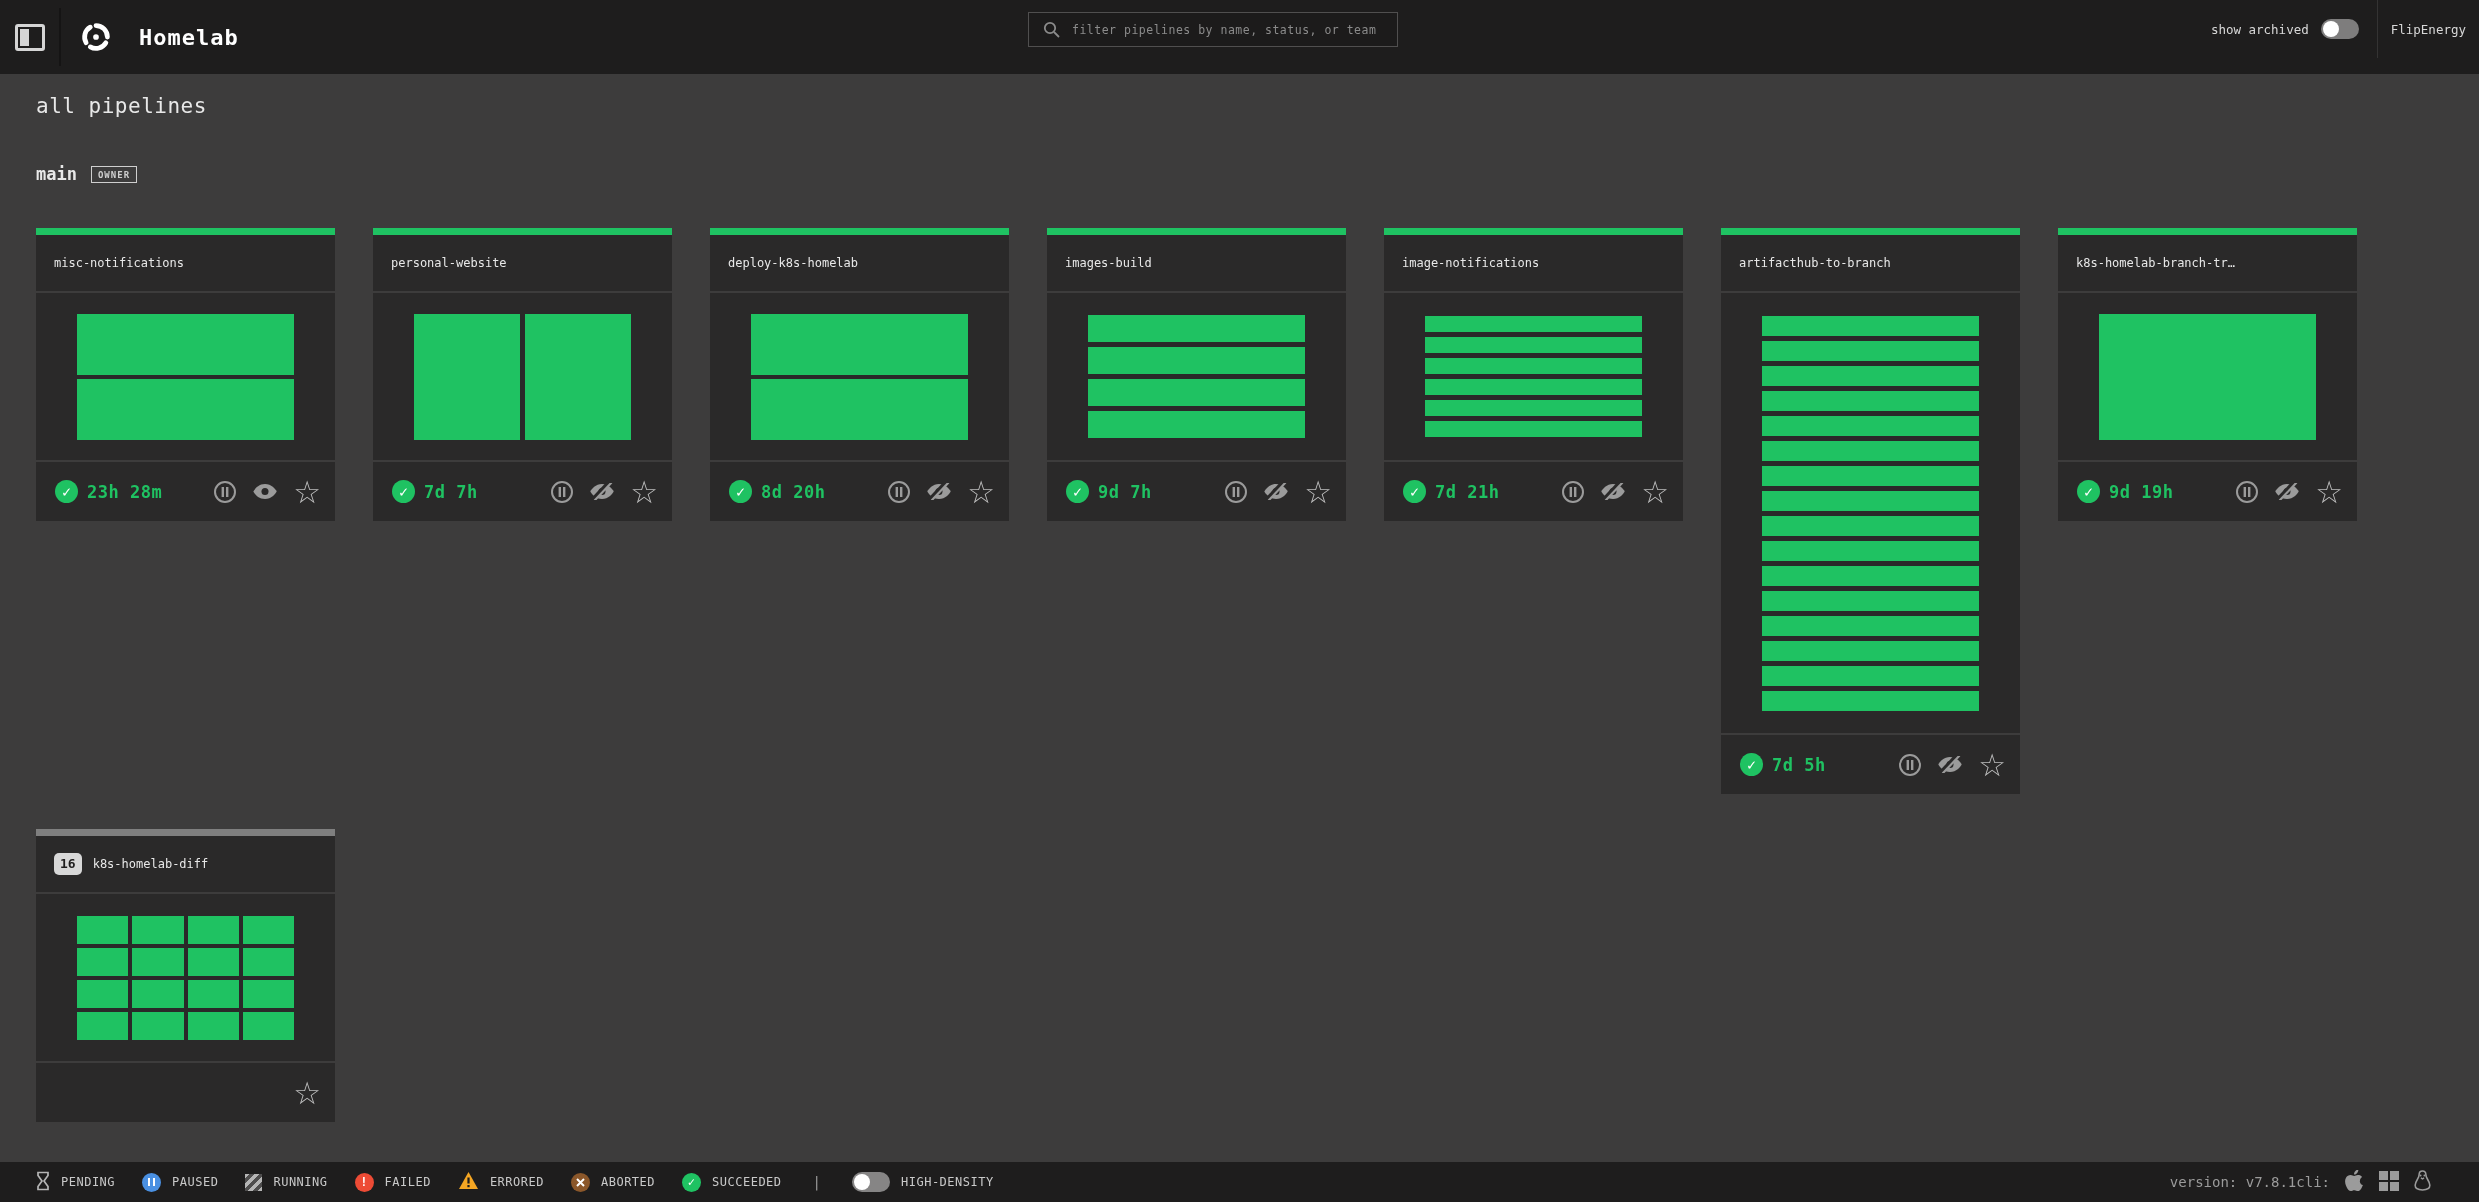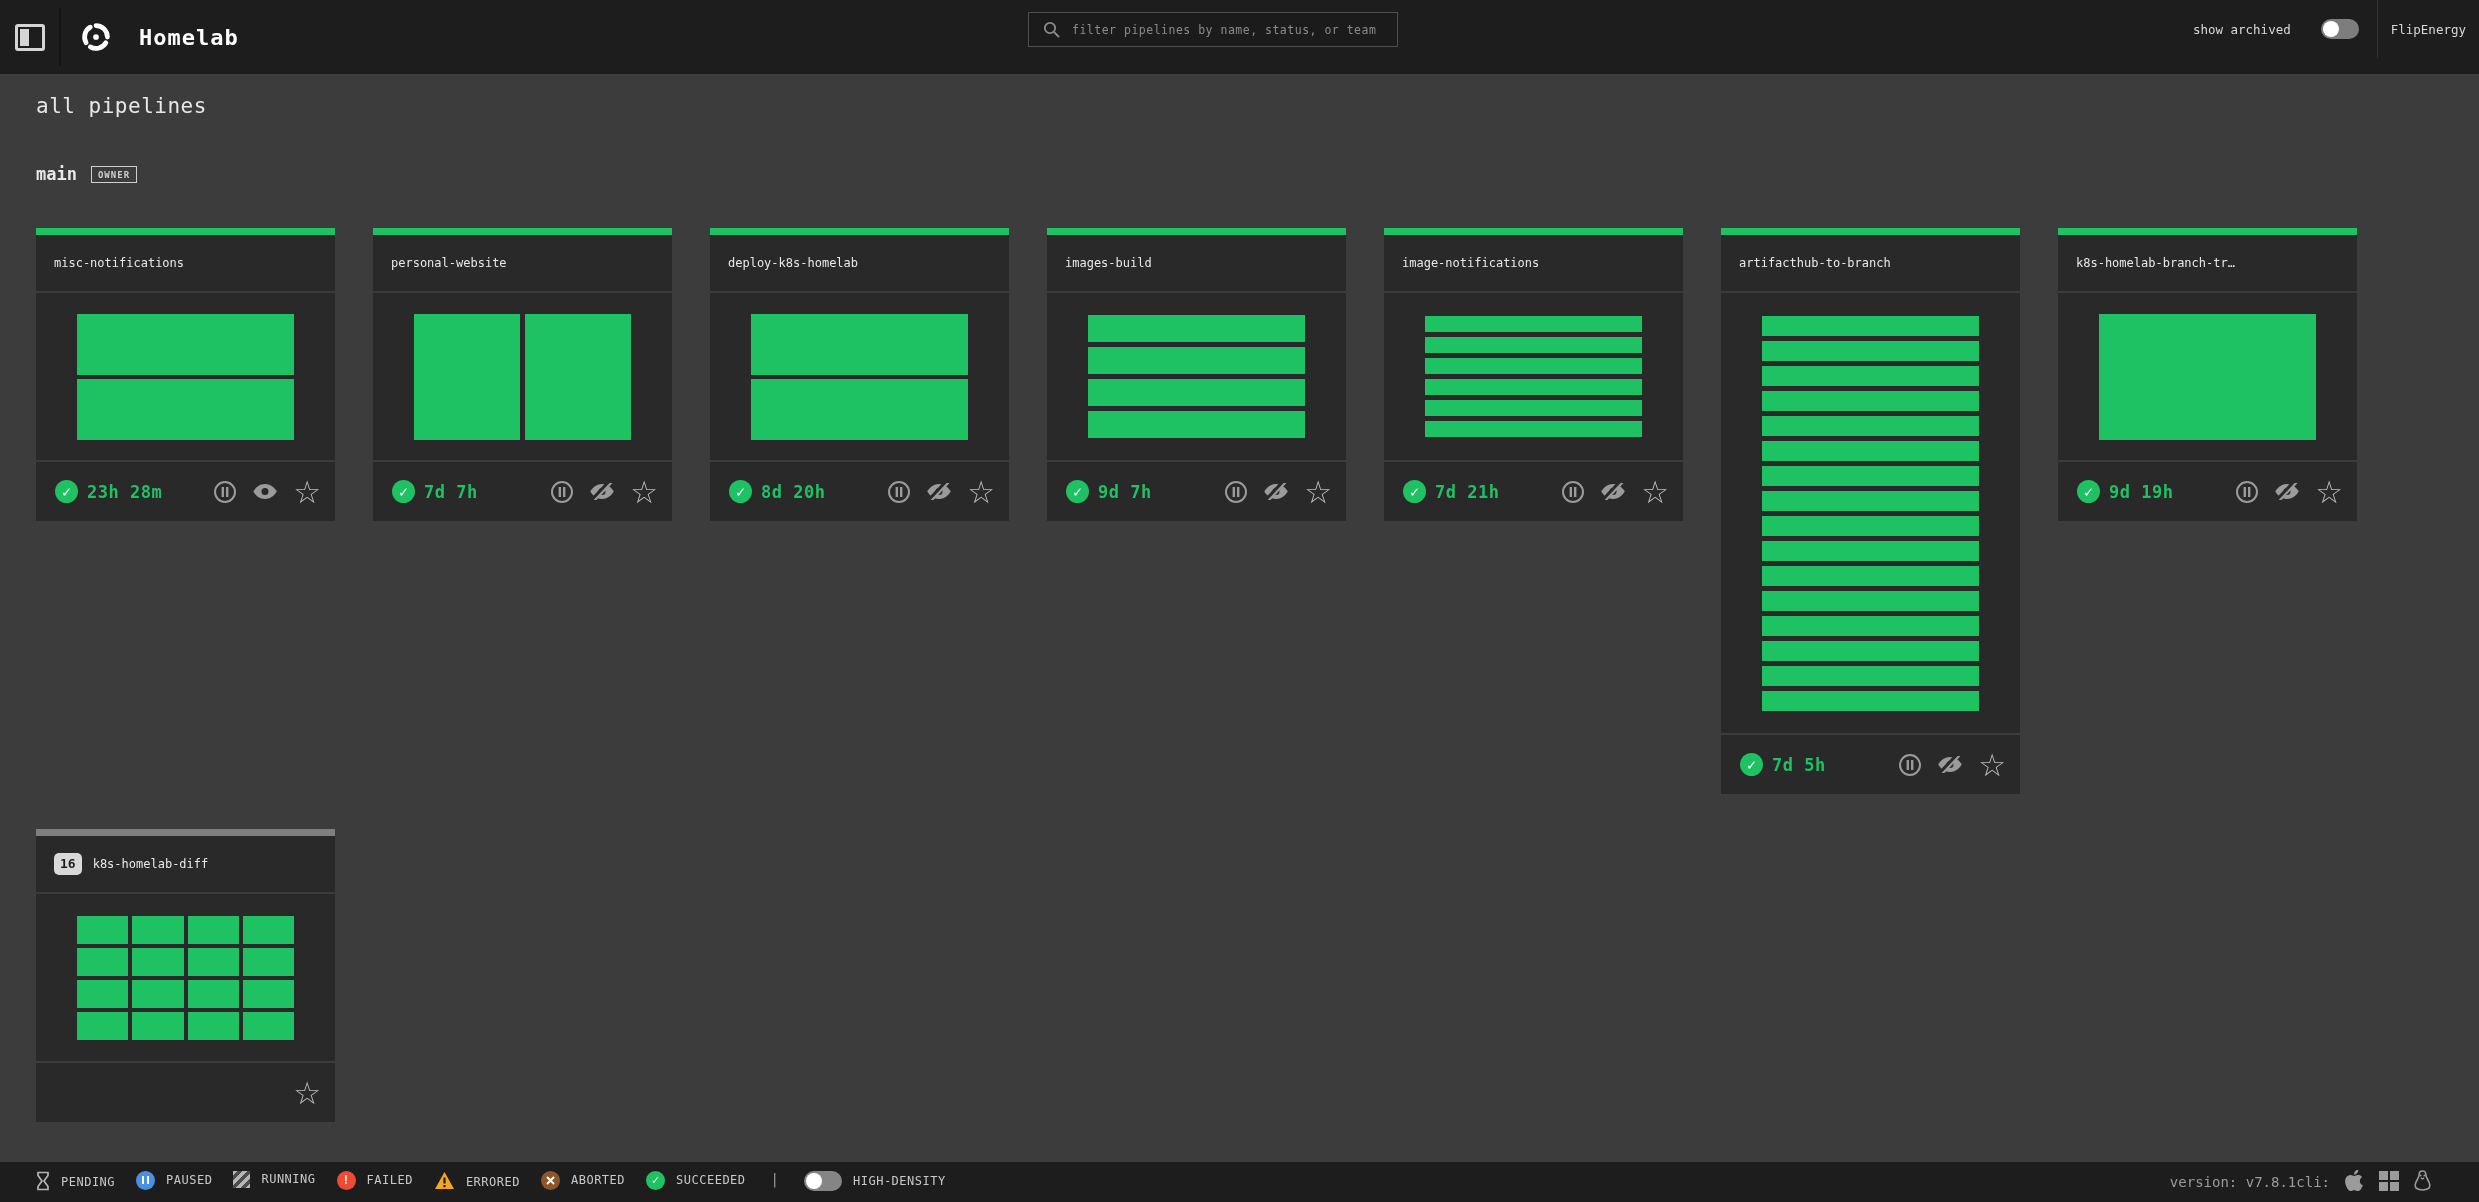--- a/index.html
+++ b/index.html
@@ -14,21 +14,21 @@
   .sidebar-btn { width:30px; height:27px; margin:0 14px 0 15px; border:3px solid #d5d5d5; border-radius:3px; padding:2px; display:flex; background:transparent; cursor:pointer; }
   .sidebar-btn .fill { width:9px; height:100%; background:#d5d5d5; }
   .topbar-vdiv { width:2px; height:58px; background:#151414; }
   .logo-wrap { margin-left:16px; display:flex; align-items:center; }
   .app-title { color:#ffffff; font-weight:bold; font-size:22px; margin-left:24px; letter-spacing:1px; }
   .search-wrap { position:absolute; left:1028px; top:12px; width:370px; height:35px; border:1px solid #504f4f; display:flex; align-items:center; background:rgba(0,0,0,0.05); }
   .search-wrap input { flex:1; background:transparent; border:none; outline:none; color:#dcdcdc; font-family:"DejaVu Sans Mono",monospace; font-size:11.5px; letter-spacing:0.5px; }
   .search-wrap input::placeholder { color:#8b8b8b; }
   .search-icon { margin:0 12px 0 14px; display:flex; }
   .topbar-right { position:absolute; right:0; top:0; height:58px; display:flex; align-items:center; }
-  .show-archived-label { color:#d8d8d8; font-size:12.5px; margin-right:30px; }
+  .show-archived-label { color:#d8d8d8; font-size:12.5px; margin-right:12px; }
   .toggle { width:38px; height:20px; border-radius:10px; background:#7e7d7d; position:relative; cursor:pointer; }
   .toggle .knob { position:absolute; left:2px; top:2px; width:16px; height:16px; border-radius:50%; background:#ffffff; }
   .user-vdiv { width:1px; height:58px; background:#343333; margin-left:18px; }
   .user-name { color:#d8d8d8; font-size:12.5px; padding:0 13px; }
   
   .page-heading { position:absolute; left:36px; top:94px; font-size:21px; font-weight:normal; color:#e8e8e8; letter-spacing:0.5px; }
   .team-row { position:absolute; left:36px; top:164px; display:flex; align-items:center; gap:14px; }
   .team-name { font-size:17px; font-weight:bold; color:#e8e8e8; }
   .owner-badge { border:1px solid #cfcfcf; color:#cfcfcf; font-size:9px; font-weight:bold; letter-spacing:1px; padding:3px 6px 2px; }
   
@@ -50,21 +50,21 @@
   .duration { color:var(--green,#1fc262); font-size:17px; font-weight:bold; letter-spacing:0.5px; }
   .actions { display:flex; align-items:center; gap:15px; }
   .icon-btn { display:flex; align-items:center; justify-content:center; cursor:pointer; }
   .star-glyph { font-family:"DejaVu Sans",sans-serif; font-size:31px; line-height:26px; color:#bdbdbd; }
   .eye-icon svg { display:none; }
   .eye-icon.visible svg.eye-open { display:block; }
   .eye-icon.hidden svg.eye-slash { display:block; }
   .badge-count { background:#d8d8d8; color:#1e1d1d; font-weight:bold; font-size:13px; border-radius:5px; padding:3px 6px; margin-right:11px; line-height:1.2; }
   
   .bottombar { position:absolute; bottom:0; left:0; right:0; height:40px; background:var(--bar-bg,#1e1d1d); display:flex; align-items:center; justify-content:space-between; padding:0 48px 0 36px; z-index:5; }
-  .legend { display:flex; align-items:flex-start; gap:21px; }
+  .legend { display:flex; align-items:center; gap:27px; }
   .legend-item { display:flex; align-items:center; gap:11px; color:#c9c9c9; font-size:12px; letter-spacing:0.5px; }
   .legend-sep { color:#9b9b9b; font-size:14px; margin:0 4px; }
   .ic-circle { width:19px; height:19px; border-radius:50%; display:flex; align-items:center; justify-content:center; }
   .ic-paused { background:#4a90e2; gap:2.5px; }
   .ic-paused i { display:block; width:2.5px; height:8px; background:#fff; }
   .ic-running { width:17px; height:17px; background:repeating-linear-gradient(135deg,#b5b5b5 0 3px,#4e4d4d 3px 7px); }
   .ic-failed { background:#ed4b35; color:#fff; font-weight:bold; font-size:12px; }
   .ic-aborted { background:#8b572a; }
   .ic-succeeded { background:var(--green,#1fc262); color:#fff; font-weight:bold; font-size:12px; }
   .hd-toggle { background:#868585; }

